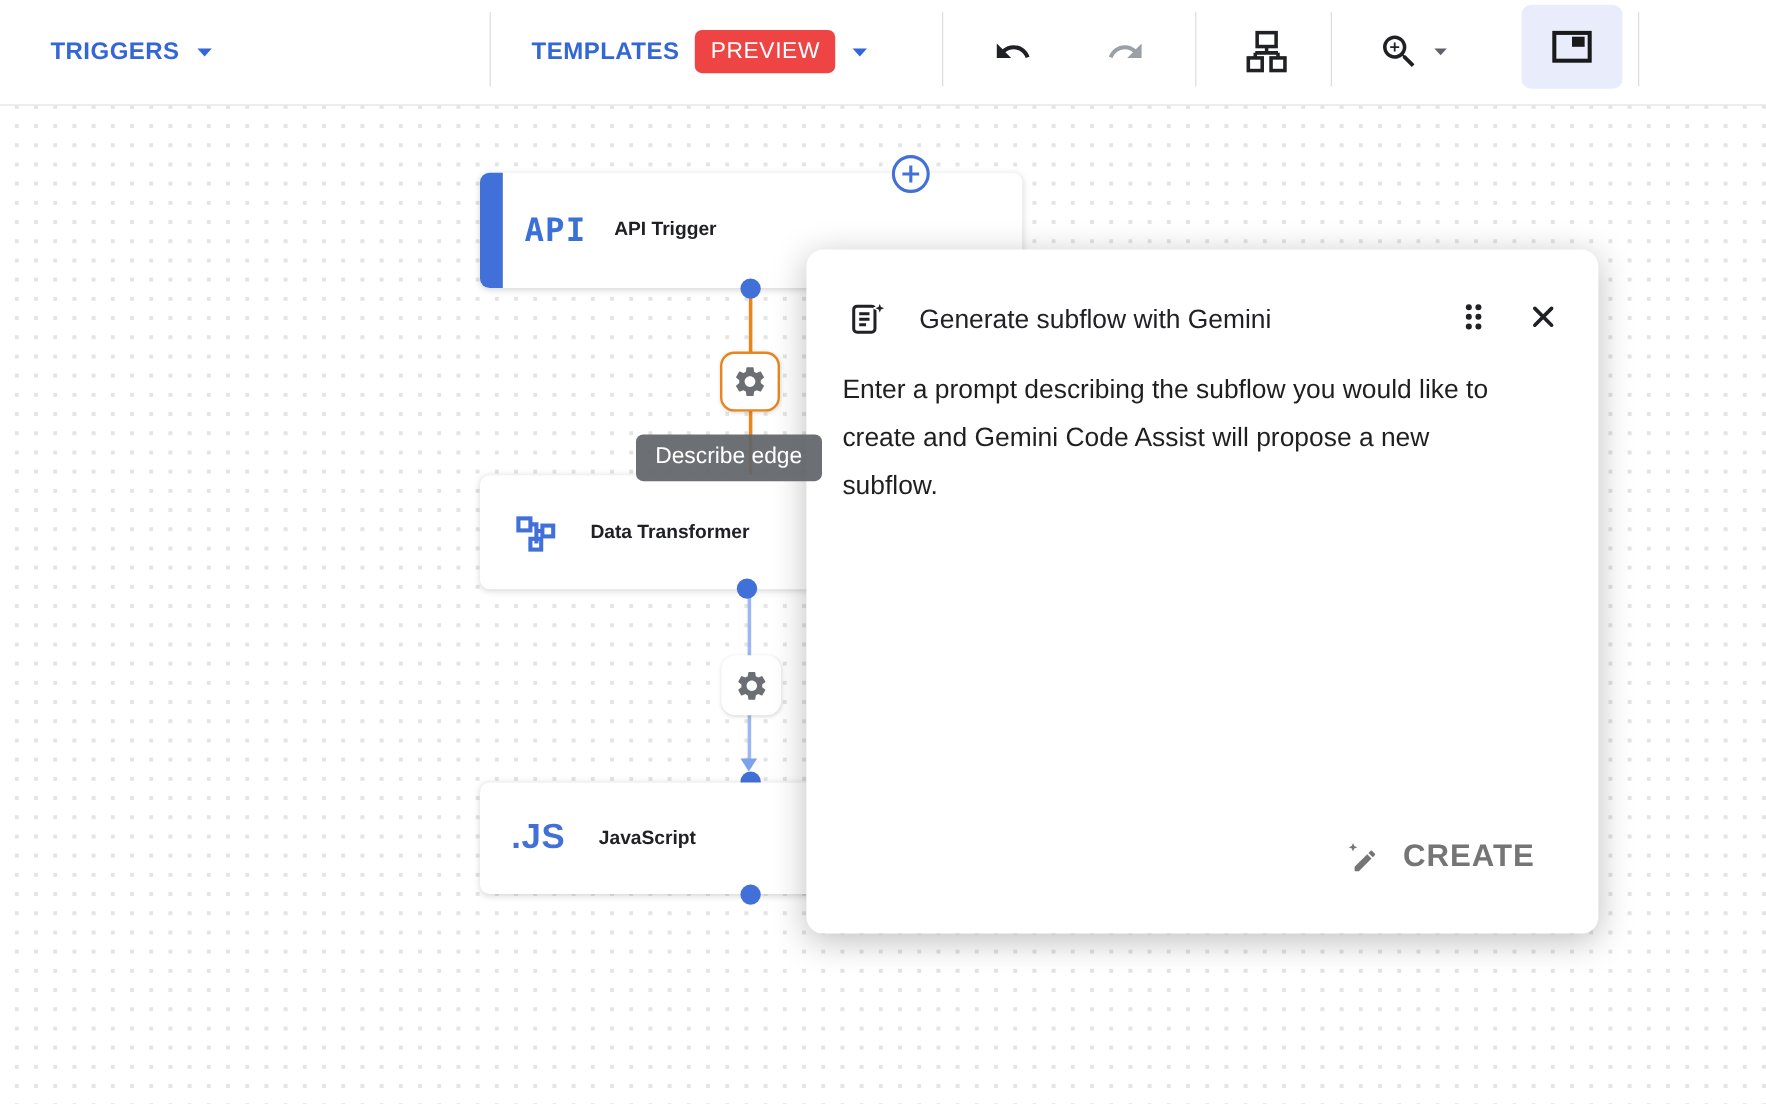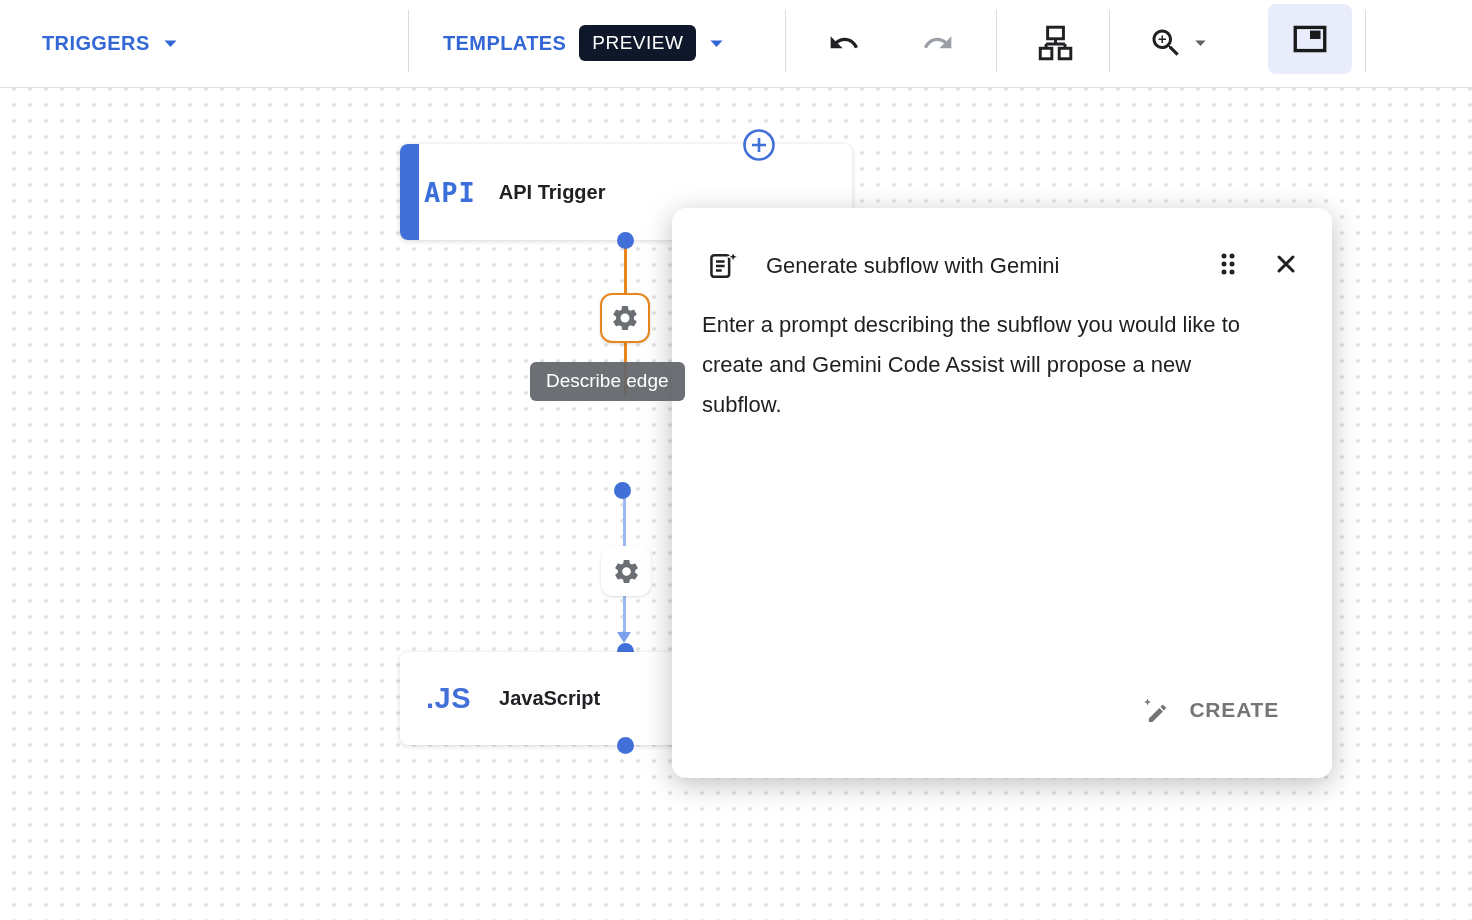--- a/index.html
+++ b/index.html
@@ -6,37 +6,37 @@
   html,body { width:1472px; height:920px; overflow:hidden; background:#fff;
               font-family:"Liberation Sans", sans-serif; color:#202124; }
 
   
   .toolbar { position:absolute; top:0; left:0; width:1472px; height:88px;
              background:#fff; border-bottom:1px solid #e2e2e2; z-index:40; }
   .tb-item { position:absolute; top:0; height:86px; display:flex; align-items:center; gap:13px;
              cursor:pointer; background:none; border:none; }
   .tb-label { font-size:20px; font-weight:bold; letter-spacing:.4px; color:#3367d6; }
   .tb-divider { position:absolute; top:10px; width:1px; height:62px; background:#dcdcdc; }
-  .preview-badge { display:inline-block; background:#0f172a; color:#fff; font-size:19px;
+  .preview-badge { display:inline-block; background:#ef4444; color:#fff; font-size:19px;
                    letter-spacing:.5px; padding:7px 13px; border-radius:6px; }
   .icon-btn { position:absolute; top:0; height:86px; display:flex; align-items:center;
               justify-content:center; background:none; border:none; cursor:pointer; }
   .panel-btn { position:absolute; left:1268px; top:4px; width:84px; height:70px;
                background:#e9edfb; border:none; border-radius:8px; display:flex;
                align-items:center; justify-content:center; cursor:pointer; }
 
   
   .canvas { position:absolute; top:87px; left:0; width:1472px; height:833px; background:#fff;
             background-image:radial-gradient(circle, #e3e3e3 1.7px, transparent 1.9px);
             background-size:16px 16px; background-position:6px 10px; }
 
   .node-card { position:absolute; background:#fff; border-radius:8px;
                box-shadow:0 1px 5px rgba(60,64,67,.22); display:flex; align-items:center;
                cursor:pointer; }
-  .node-label { font-size:20px; font-weight:bold; color:#202124; }
+  .node-label { font-size:16px; font-weight:bold; color:#202124; }
   .accent-bar { position:absolute; left:0; top:0; width:19px; height:100%;
                 background:#4170d8; border-radius:8px 0 0 8px; }
   .api-glyph { font-family:"DejaVu Sans Mono", monospace; font-weight:bold; font-size:27px;
                color:#3b6fd9; letter-spacing:1px; }
   .js-glyph  { font-weight:bold; font-size:29px; color:#4170d8; letter-spacing:.5px; }
 
   .edge { position:absolute; width:3px; }
   .edge-orange { background:#e8861d; }
   .edge-blue   { background:#9bb8f3; }
   .edge-arrow { position:absolute; width:0; height:0;
@@ -63,22 +63,22 @@
   .drag-handle { background:none; border:none; cursor:grab; padding:2px; margin-right:32px; }
   .close-btn { background:none; border:none; cursor:pointer; padding:2px; }
   .dialog-desc { margin:22px 30px 0 30px; width:568px; font-size:22px; line-height:40px;
                  color:#1f1f1f; }
   .prompt-box { position:absolute; left:33px; top:243px; width:595px; height:215px;
                 border:1px solid #8c8c8c; border-radius:8px; resize:both; font-size:22px;
                 padding:16px 18px; font-family:"Liberation Sans", sans-serif; color:#202124;
                 outline:none; }
   .prompt-box::placeholder { color:#80868b; }
   .dialog-footer { position:absolute; right:53px; top:490px; }
-  .create-btn { display:flex; align-items:flex-start; gap:20px; background:none; border:none;
-                cursor:default; color:#757575; font-size:21px; font-weight:bold;
+  .create-btn { display:flex; align-items:flex-end; gap:20px; background:none; border:none;
+                cursor:default; color:#757575; font-size:26px; font-weight:bold;
                 letter-spacing:.8px; font-family:"Liberation Sans", sans-serif; }
 </style>
 </head>
 <body>
 
 <div class="toolbar">
   <button class="tb-item" style="left:42px">
     <span class="tb-label">TRIGGERS</span>
     <svg width="15" height="9" viewBox="0 0 15 9">
         <polygon points="1.5,1.5 13.5,1.5 7.5,8" fill="#3367d6"></polygon>
@@ -142,41 +142,50 @@
   <div class="tb-divider" style="left:1365px"></div>
 </div>
 
 <div class="canvas">
 
   <div class="edge edge-orange" style="left:624px; top:153px; height:156px"></div>
 
   <div class="edge edge-blue" style="left:623px; top:403px; height:150px"></div>
   <div class="edge-arrow" style="left:617px; top:545px"></div>
 
-  <div class="node-card" style="left:400px; top:57px; width:452px; height:96px; padding-left:24px">
+  <div class="node-card" style="left:400px; top:57px; width:452px; height:96px; padding-left:37px">
     <div class="accent-bar"></div>
     <span class="api-glyph">API</span>
     <span class="node-label" style="margin-left:23px">API Trigger</span>
   </div>
 
   <button class="plus-btn" style="left:742px; top:41px">
     <svg width="34" height="34" viewBox="0 0 34 34">
       <circle cx="17" cy="17" r="14.5" fill="#fff" stroke="#4170d8" stroke-width="2.6"></circle>
       <path d="M17 10v14 M10 17h14" stroke="#4170d8" stroke-width="2.6"></path>
     </svg>
   </button>
 
   <div class="edge-dot" style="left:617px; top:145px"></div>
 
   <button class="gear-box selected" style="left:600px; top:206px">
     <svg width="30" height="30" viewBox="0 0 24 24">
       <path d="M19.14 12.94c.04-.3.06-.61.06-.94 0-.32-.02-.64-.07-.94l2.03-1.58c.18-.14.23-.41.12-.61l-1.92-3.32c-.12-.22-.37-.29-.59-.22l-2.39.96c-.5-.38-1.03-.7-1.62-.94l-.36-2.54c-.04-.24-.24-.41-.48-.41h-3.84c-.24 0-.43.17-.47.41l-.36 2.54c-.59.24-1.13.57-1.62.94l-2.39-.96c-.22-.08-.47 0-.59.22L2.74 8.87c-.12.21-.08.47.12.61l2.03 1.58c-.05.3-.09.63-.09.94s.02.64.07.94l-2.03 1.58c-.18.14-.23.41-.12.61l1.92 3.32c.12.22.37.29.59.22l2.39-.96c.5.38 1.03.7 1.62.94l.36 2.54c.05.24.24.41.48.41h3.84c.24 0 .44-.17.47-.41l.36-2.54c.59-.24 1.13-.56 1.62-.94l2.39.96c.22.08.47 0 .59-.22l1.92-3.32c.12-.22.07-.47-.12-.61l-2.01-1.58zM12 15.6c-1.98 0-3.6-1.62-3.6-3.6s1.62-3.6 3.6-3.6 3.6 1.62 3.6 3.6-1.62 3.6-3.6 3.6z" fill="#6b6f73"></path>
     </svg>
   </button>
 
+  <div class="node-card" style="left:400px; top:309px; width:452px; height:95px; padding-left:28px">
+    <svg width="38" height="38" viewBox="0 0 38 38" fill="none" stroke="#4170d8" stroke-width="3.4">
+      <rect x="4" y="7" width="10" height="10"></rect>
+      <rect x="24" y="13" width="9" height="9"></rect>
+      <rect x="14" y="24" width="9" height="9"></rect>
+      <path d="M14 12h5v5 M19 17v11 M19 17.5h5"></path>
+    </svg>
+    <span class="node-label" style="margin-left:26px">Data Transformer</span>
+  </div>
 
   <div class="edge-dot" style="left:614px; top:395px"></div>
 
   <button class="gear-box" style="left:601px; top:459px">
     <svg width="29" height="29" viewBox="0 0 24 24">
       <path d="M19.14 12.94c.04-.3.06-.61.06-.94 0-.32-.02-.64-.07-.94l2.03-1.58c.18-.14.23-.41.12-.61l-1.92-3.32c-.12-.22-.37-.29-.59-.22l-2.39.96c-.5-.38-1.03-.7-1.62-.94l-.36-2.54c-.04-.24-.24-.41-.48-.41h-3.84c-.24 0-.43.17-.47.41l-.36 2.54c-.59.24-1.13.57-1.62.94l-2.39-.96c-.22-.08-.47 0-.59.22L2.74 8.87c-.12.21-.08.47.12.61l2.03 1.58c-.05.3-.09.63-.09.94s.02.64.07.94l-2.03 1.58c-.18.14-.23.41-.12.61l1.92 3.32c.12.22.37.29.59.22l2.39-.96c.5.38 1.03.7 1.62.94l.36 2.54c.05.24.24.41.48.41h3.84c.24 0 .44-.17.47-.41l.36-2.54c.59-.24 1.13-.56 1.62-.94l2.39.96c.22.08.47 0 .59-.22l1.92-3.32c.12-.22.07-.47-.12-.61l-2.01-1.58zM12 15.6c-1.98 0-3.6-1.62-3.6-3.6s1.62-3.6 3.6-3.6 3.6 1.62 3.6 3.6-1.62 3.6-3.6 3.6z" fill="#6b6f73"></path>
     </svg>
   </button>
 
   <div class="edge-dot" style="left:617px; top:556px"></div>

